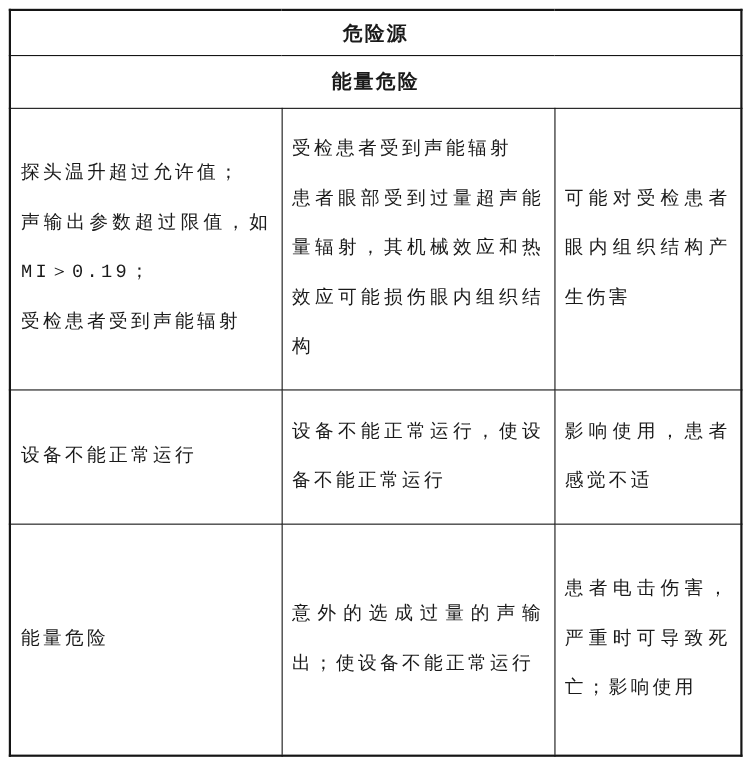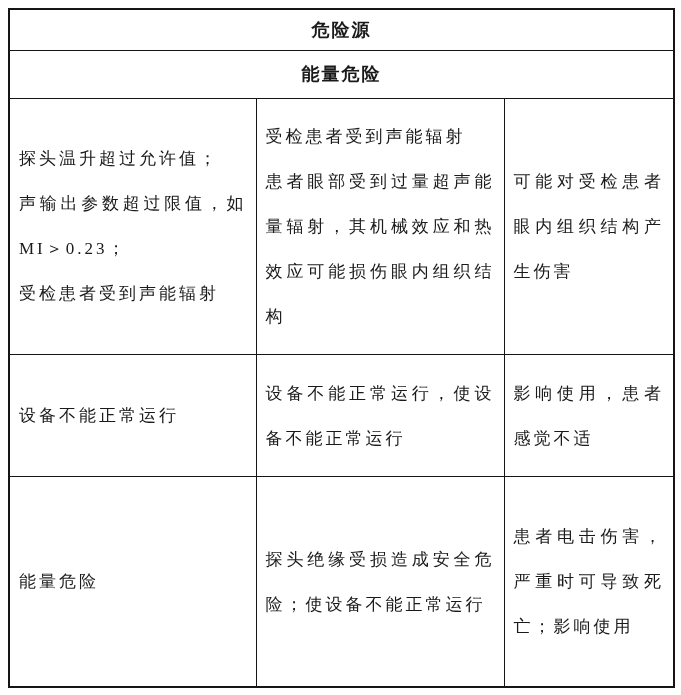--- a/index.html
+++ b/index.html
@@ -53,20 +53,21 @@
     font-size: 17px;
     padding: 0 9px;
   }
   td.cell p {
     margin: 0;
     line-height: 45px;
     letter-spacing: 3px;
     text-align: justify;
     text-justify: inter-character;
     word-break: break-all;
+    font-family: Liberation Mono, monospace;
   }
 </style>
 </head>
 <body>
 
 <table class="doc-table">
   <colgroup>
     <col class="c1">
     <col class="c2">
     <col class="c3">
@@ -75,21 +76,21 @@
     <tr class="row-title">
       <td class="hdr" colspan="3">危险源</td>
     </tr>
     <tr class="row-section">
       <td class="hdr" colspan="3">能量危险</td>
     </tr>
 
     <tr class="row-data-1">
       <td class="cell">
         <p>探头温升超过允许值；</p>
-        <p>声输出参数超过限值，如MI＞0.23；</p>
+        <p>声输出参数超过限值，如MI＞0.19；</p>
         <p>受检患者受到声能辐射</p>
       </td>
       <td class="cell">
         <p>受检患者受到声能辐射</p>
         <p>患者眼部受到过量超声能量辐射，其机械效应和热效应可能损伤眼内组织结构</p>
       </td>
       <td class="cell">
         <p>可能对受检患者眼内组织结构产生伤害</p>
       </td>
     </tr>
@@ -104,20 +105,20 @@
       <td class="cell">
         <p>影响使用，患者感觉不适</p>
       </td>
     </tr>
 
     <tr class="row-data-3">
       <td class="cell">
         <p>能量危险</p>
       </td>
       <td class="cell">
-        <p>探头绝缘受损造成安全危险；使设备不能正常运行</p>
+        <p>意外的选成过量的声输出；使设备不能正常运行</p>
       </td>
       <td class="cell">
         <p>患者电击伤害，严重时可导致死亡；影响使用</p>
       </td>
     </tr>
   </tbody>
 </table>
 
 </body></html>

